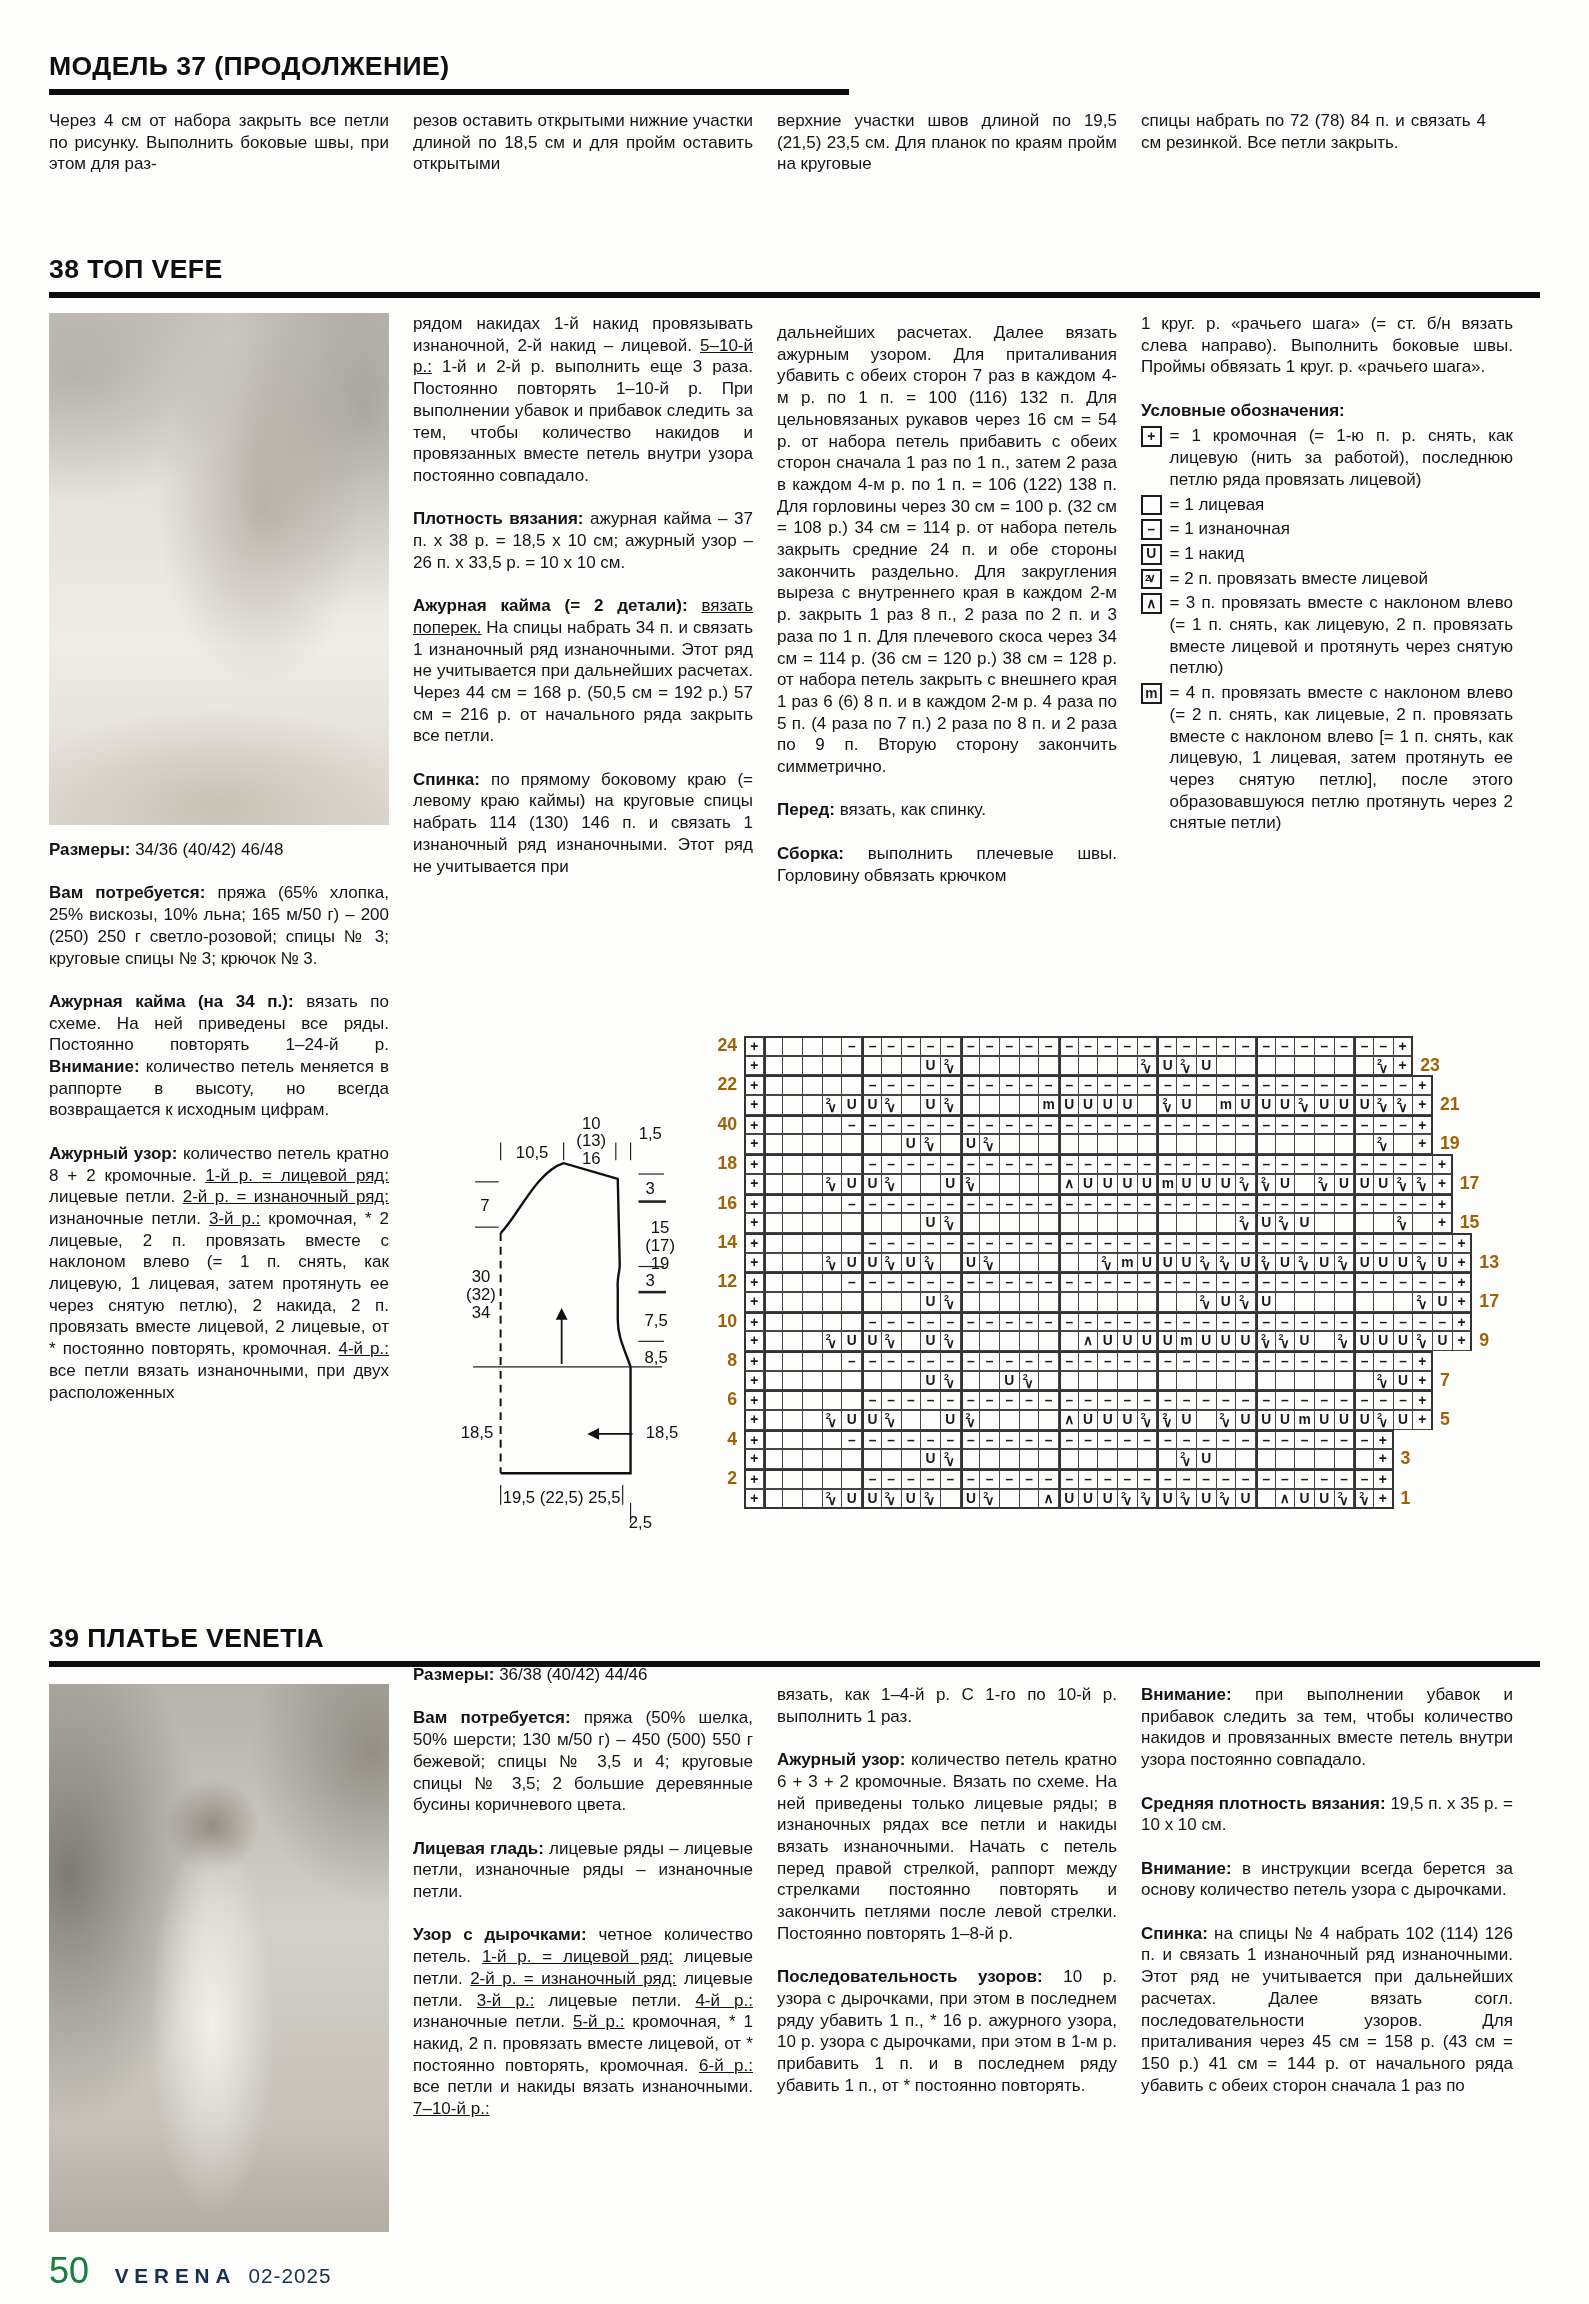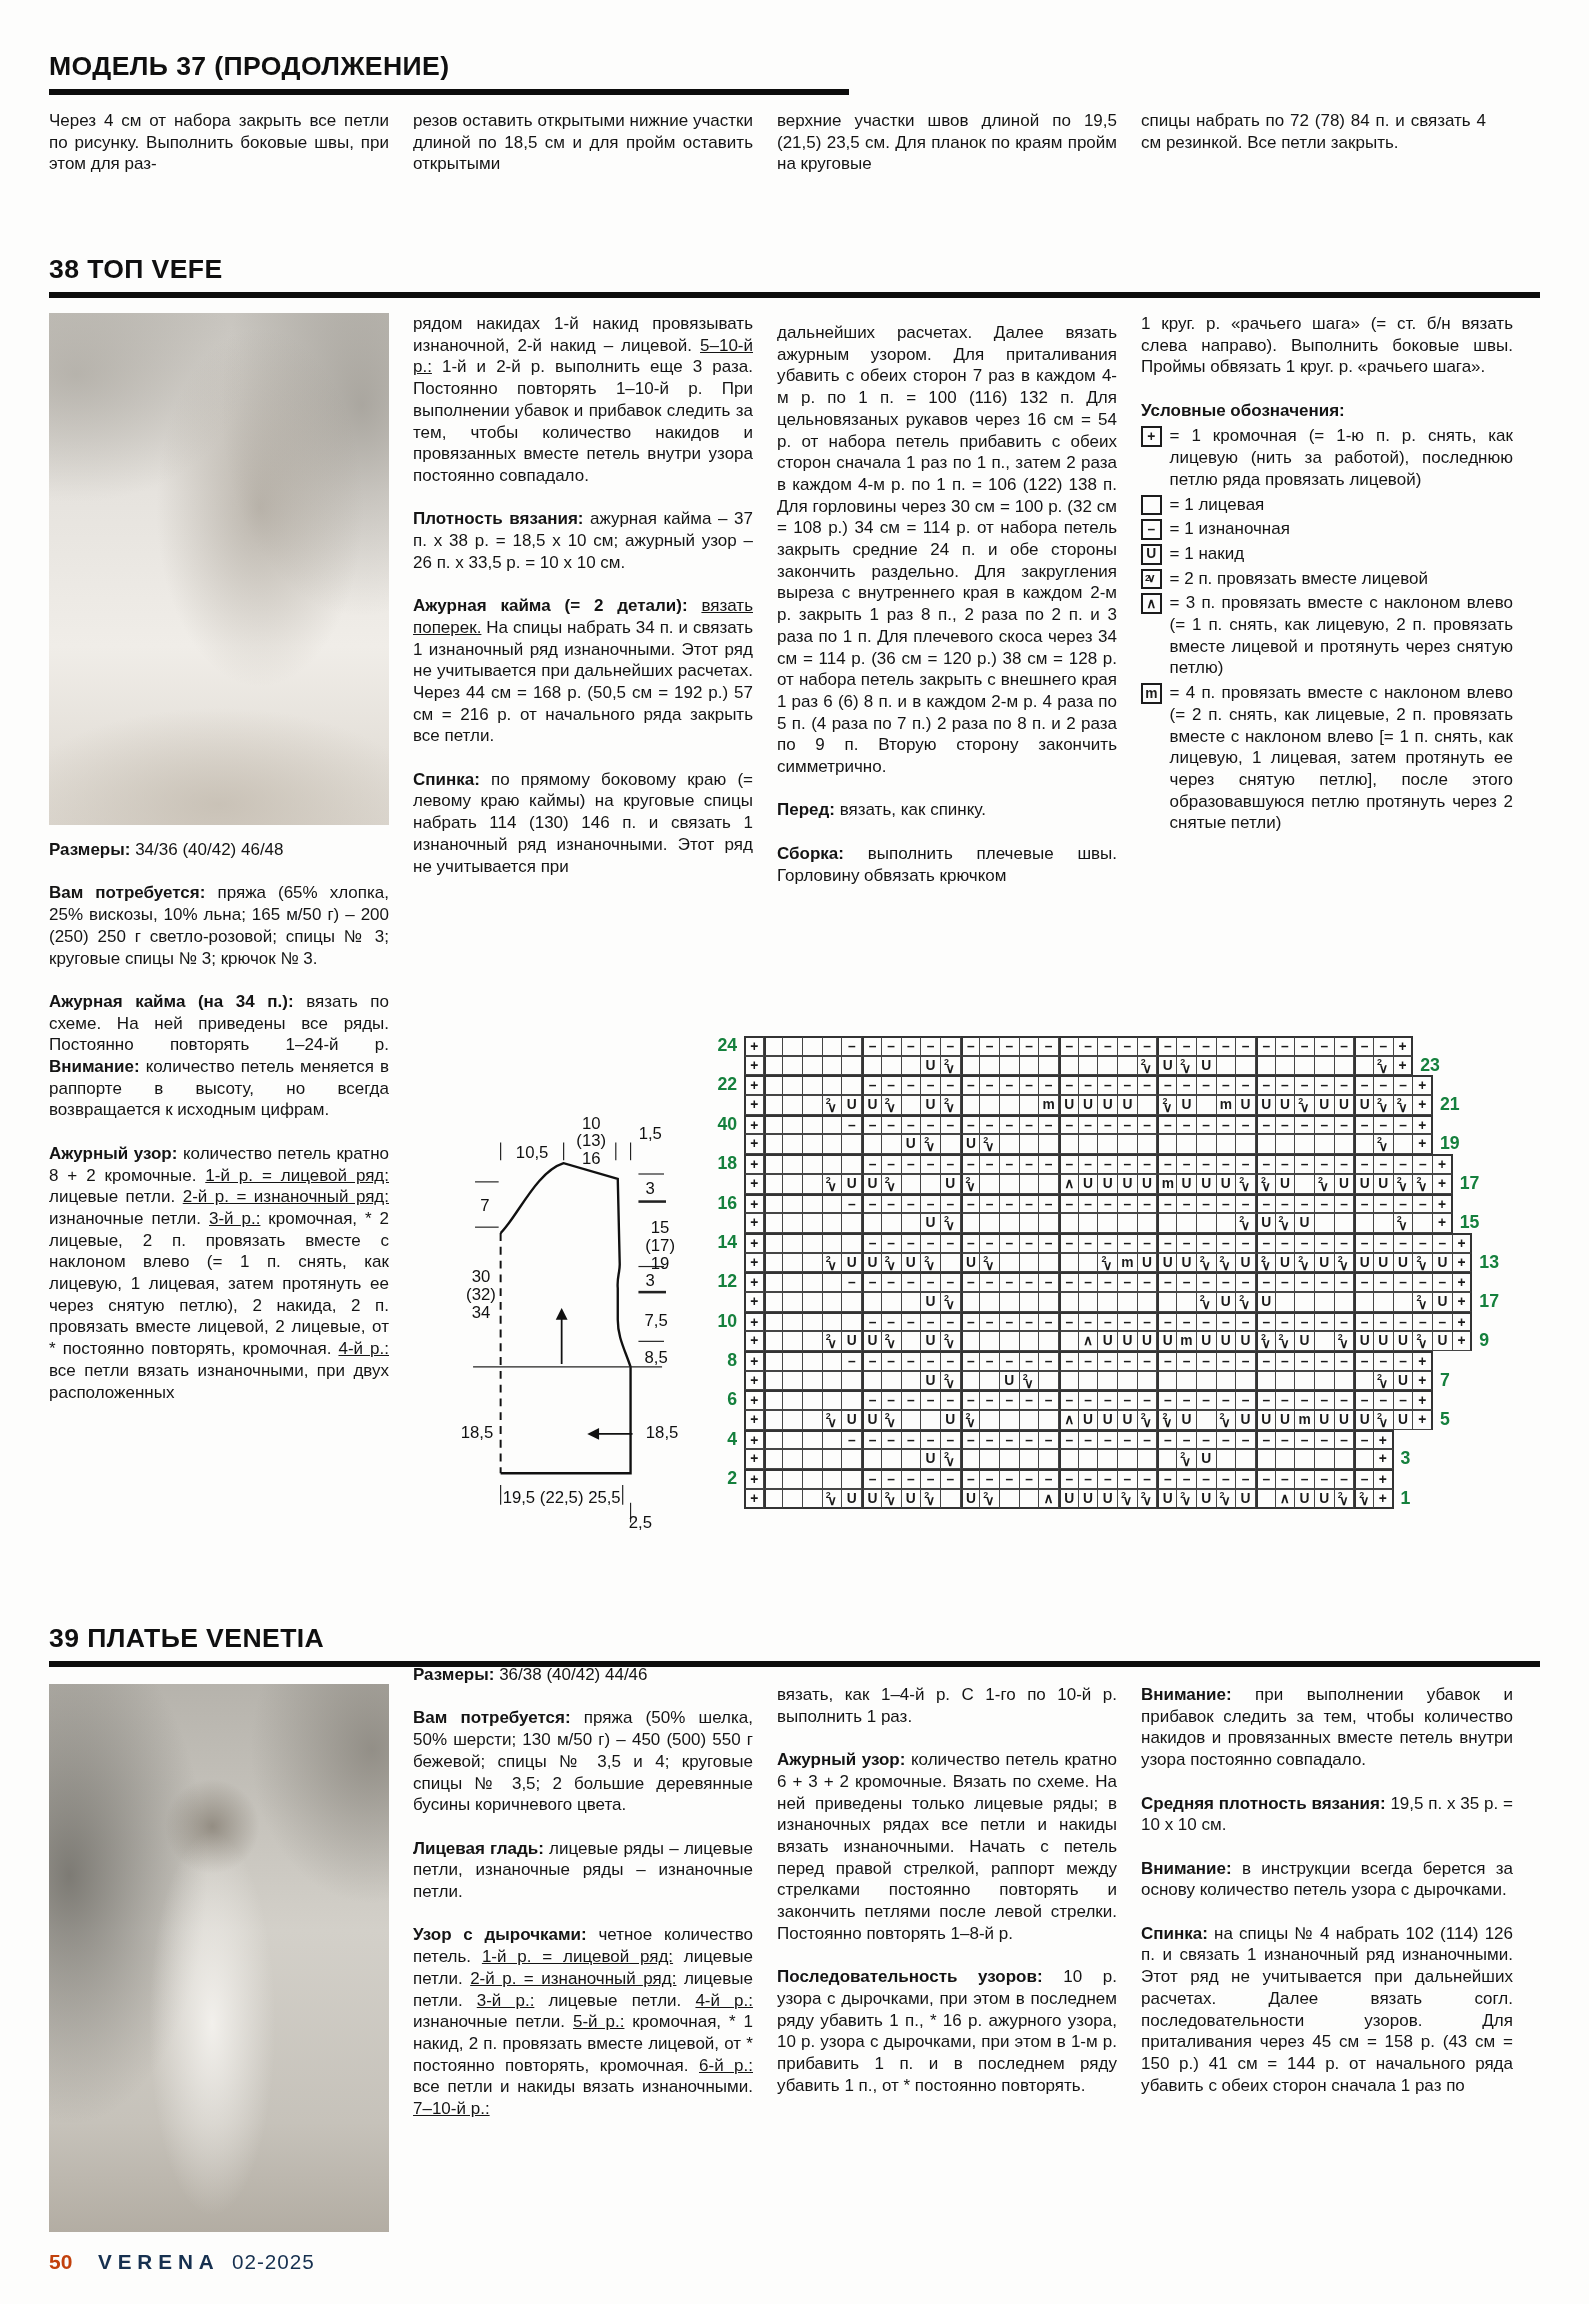--- a/index.html
+++ b/index.html
@@ -30,38 +30,38 @@
   .legend-item{display:flex;margin:0 0 3px 0;}
   .symbox{flex:none;width:20.7px;height:20.7px;border:2px solid #1c1c1c;box-sizing:border-box;
           display:flex;align-items:center;justify-content:center;position:relative;
           margin:1px 7.9px 0 0;font-size:13.8px;font-weight:bold;color:#1c1c1c;}
   .symbox .t2{position:absolute;top:-3px;left:2px;font-size:8.9px;font-style:normal;}
   .symbox .vs{position:absolute;bottom:-2px;left:50%;transform:translateX(-50%);font-size:11.8px;}
   .legend-text{flex:1;}
   
   #chart{display:block;}
   .chart-row{display:flex;height:19.7px;}
-  .row-label{width:33px;font-size:17.7px;font-weight:bold;color:#15803d;line-height:19.7px;
+  .row-label{width:33px;font-size:17.7px;font-weight:bold;color:#a16207;line-height:19.7px;
              text-align:right;padding-right:6.9px;box-sizing:border-box;flex:none;}
   .row-label.right{text-align:left;padding:0 0 0 6.9px;}
   .cell{position:relative;flex:none;width:19.7px;height:19.7px;box-sizing:border-box;
         border-right:1px solid #454545;border-bottom:1px solid #454545;
         font-size:13.8px;line-height:17.7px;text-align:center;color:#1a1a1a;font-weight:bold;}
   .cell.first{border-left:2px solid #333;}
   .cell.thick{border-left:2px solid #333;}
   .cell.last{border-right:2px solid #333;}
   .rowTopThick .cell{border-top:2px solid #333;}
   .rowTopThin .cell{border-top:1px solid #454545;}
   .chart-row:last-child .cell{border-bottom:2px solid #333;}
   .cell .t2{position:absolute;top:-3px;left:3px;font-size:8.9px;font-style:normal;font-weight:bold;}
   .cell .vs{position:absolute;bottom:-3px;left:50%;transform:translateX(-50%);font-size:12.8px;}
   
   .diag-text{font-family:"Liberation Sans",sans-serif;font-size:17px;fill:#111;}
   
-  .pageno{font-size:21px;font-weight:bold;color:#c2410c;}
+  .pageno{font-size:36px;font-weight:normal;color:#15803d;}
   .brand{font-size:20.7px;font-weight:bold;letter-spacing:5.9px;color:#16304f;}
   .issue{font-size:20.7px;color:#16304f;letter-spacing:1px;}
 </style>
 </head>
 <body>
 
 <div class="page">
 
   <div class="abs" style="left:49px;top:51px;width:800px;">
     <div class="headline">МОДЕЛЬ 37 (ПРОДОЛЖЕНИЕ)</div>

